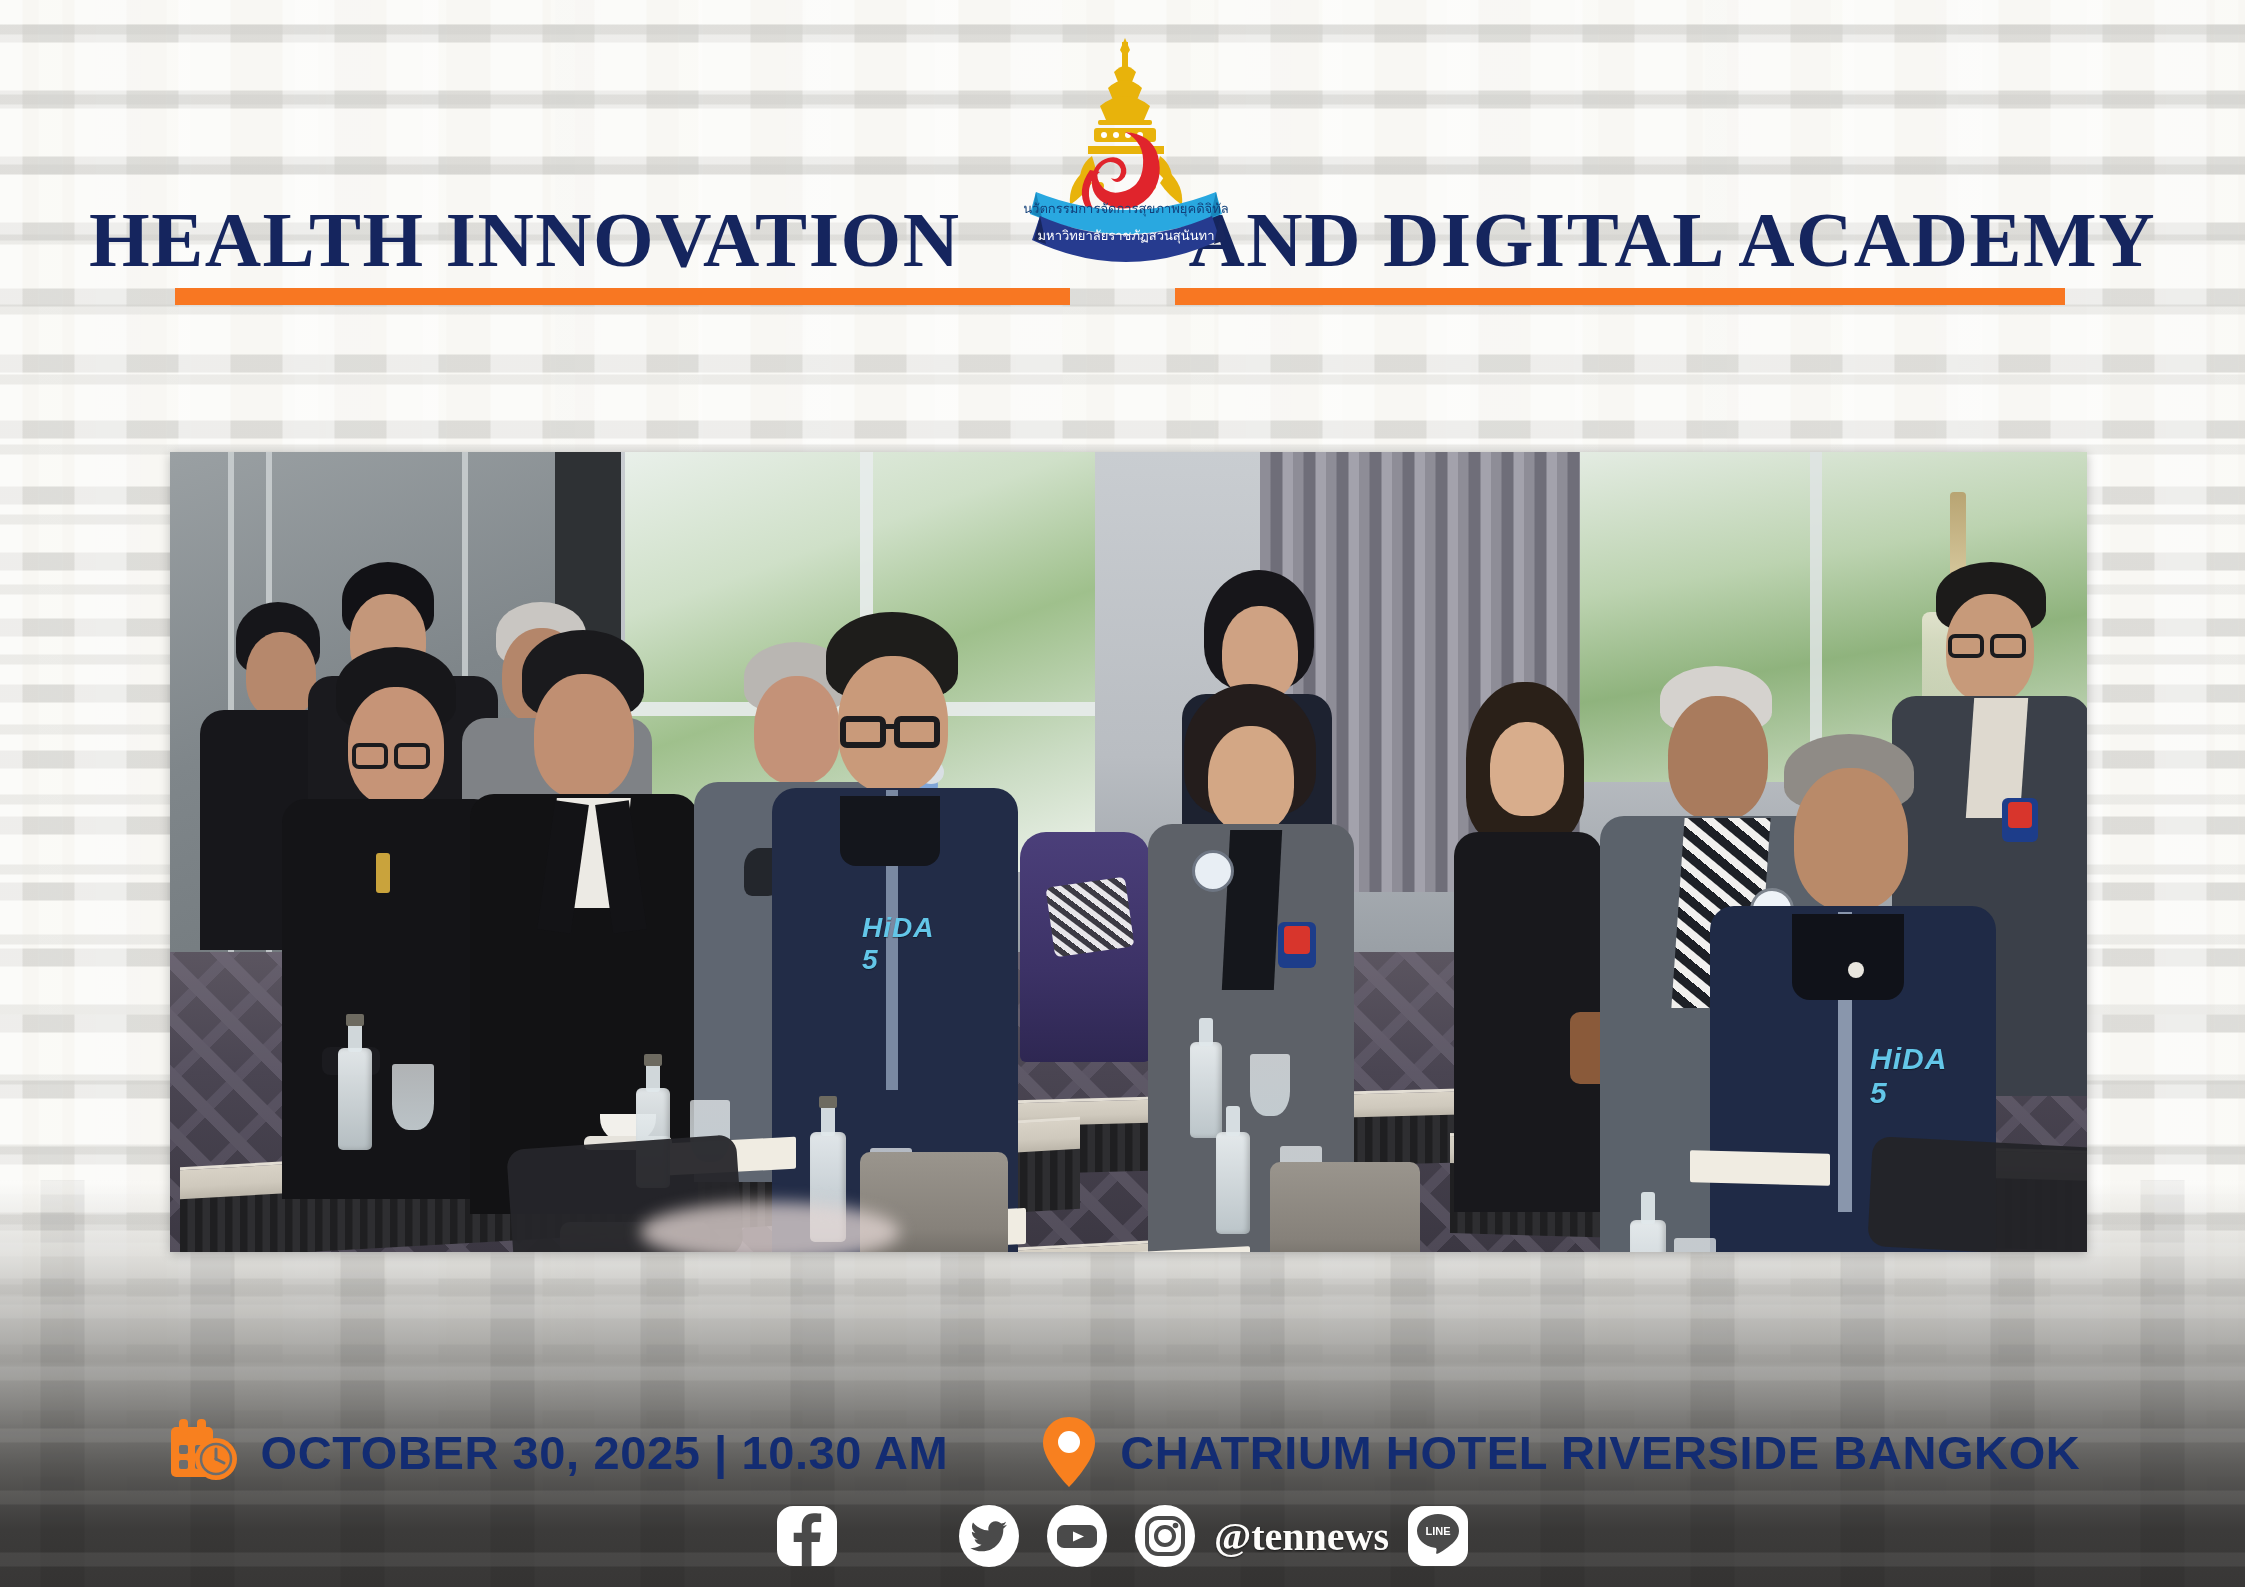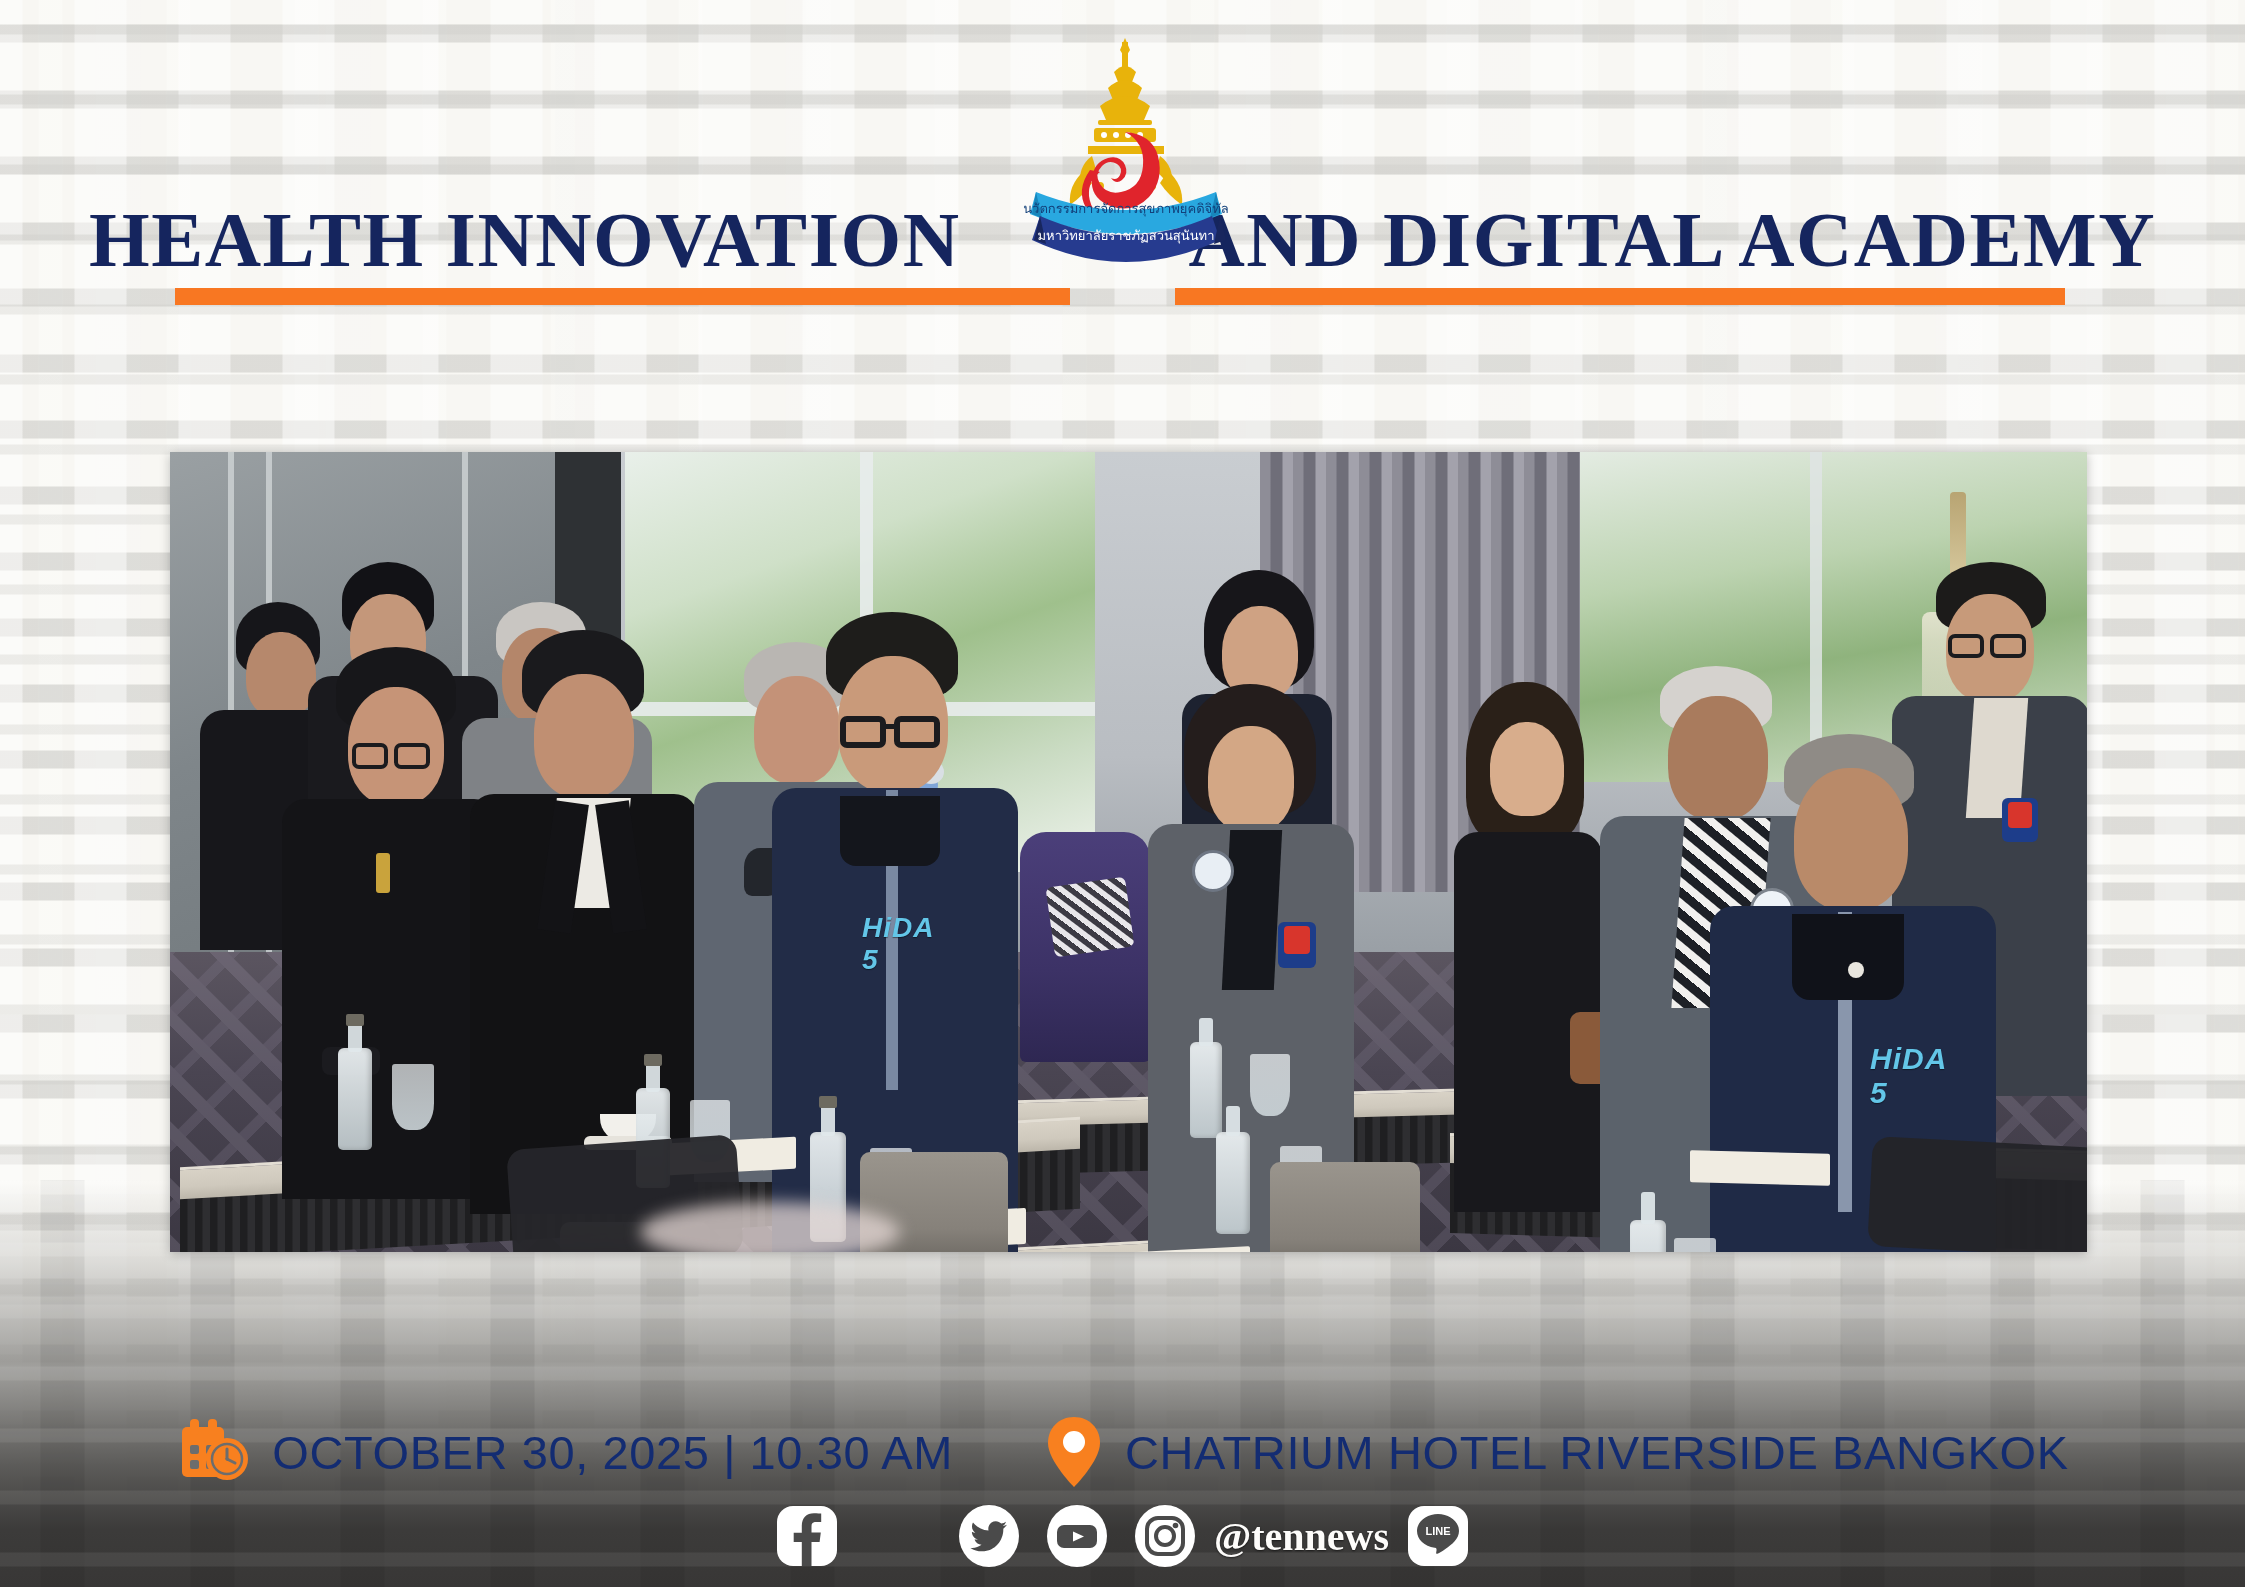--- a/index.html
+++ b/index.html
@@ -227,21 +227,21 @@
   }
 
   
   .info-row{
     position:absolute; left:0; right:0; top:1396px; height:112px;
     display:flex; align-items:center; justify-content:center; gap:92px;
   }
   .info-item{ display:flex; align-items:center; gap:22px; }
   .info-text{
     font-family:"Liberation Sans","DejaVu Sans",sans-serif;
-    font-weight:normal; font-size:47px;
+    font-weight:bold; font-size:47px;
     color:#132c72; letter-spacing:.6px; white-space:nowrap;
   }
   .icon-cal{ width:74px; height:70px; flex:0 0 auto; }
   .icon-pin{ width:58px; height:74px; flex:0 0 auto; }
 
   
   .social-row{
     position:absolute; left:0; right:0; top:1496px; height:80px;
     display:flex; align-items:center; justify-content:center; gap:0;
   }

